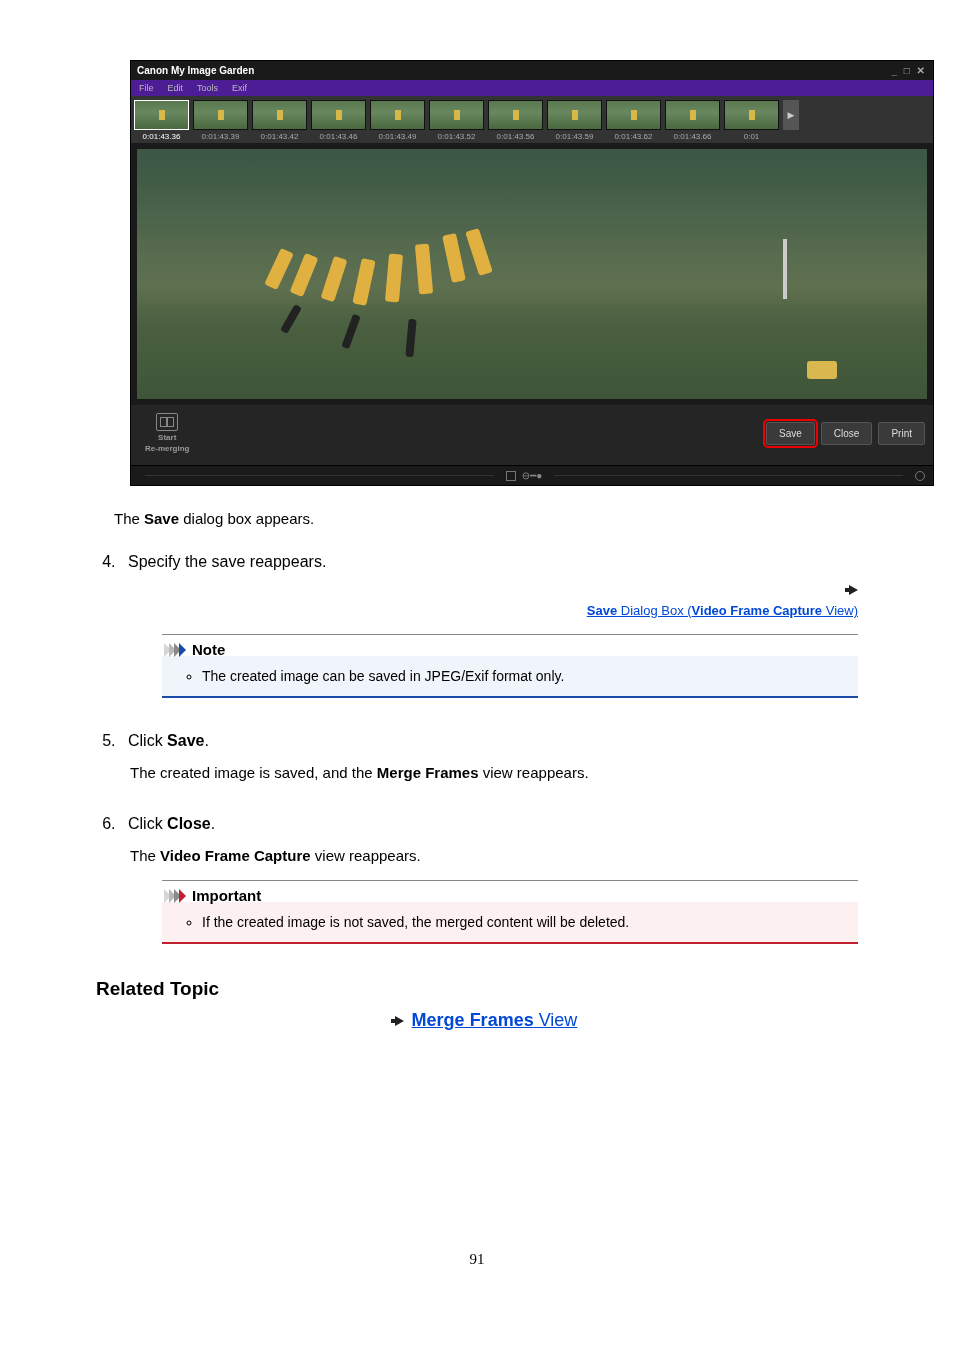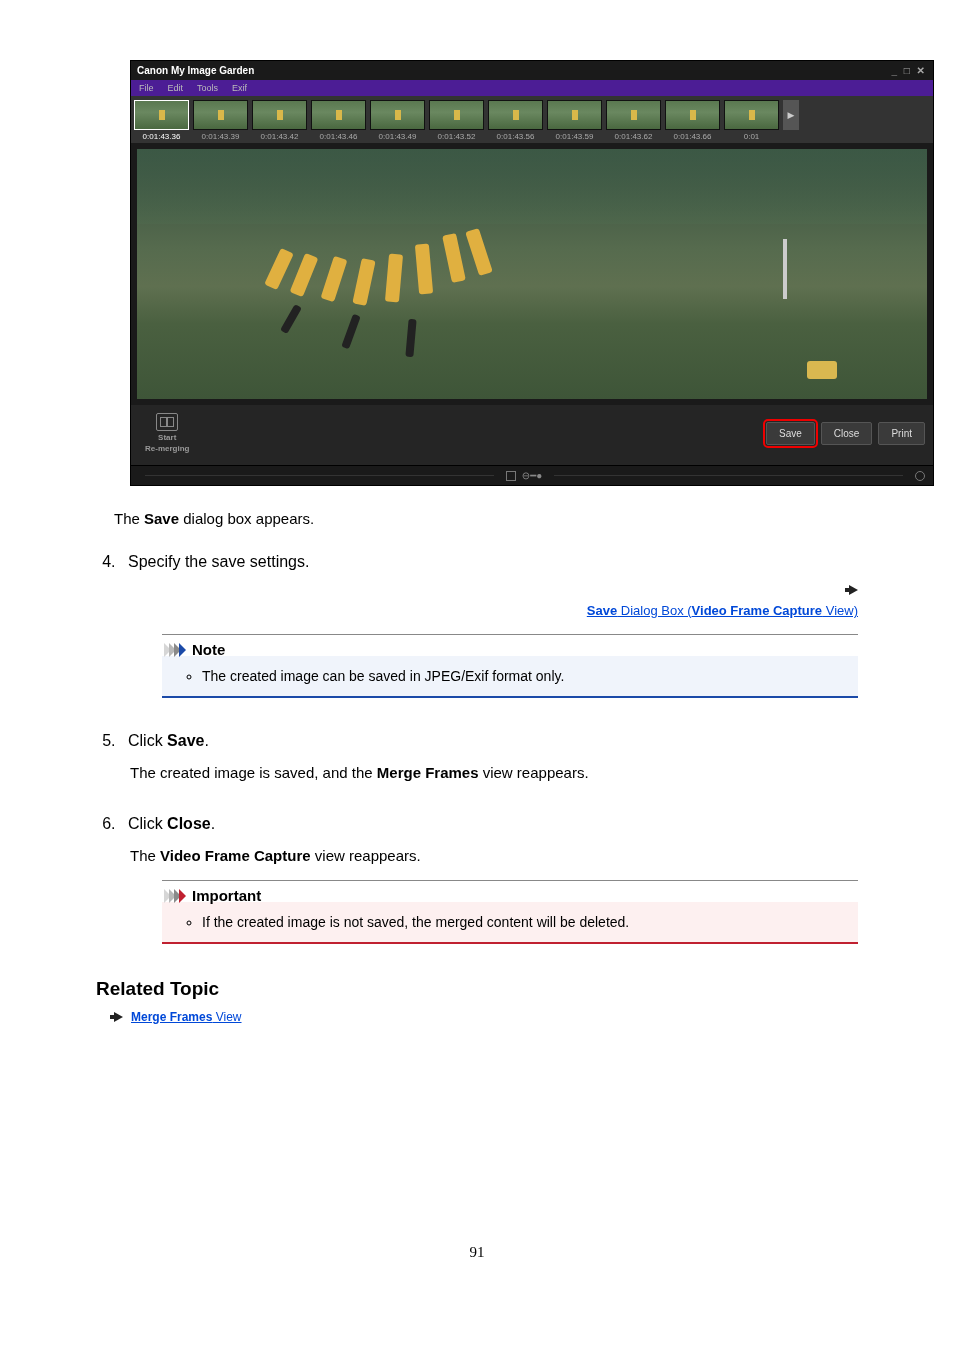--- a/index.html
+++ b/index.html
@@ -249,21 +249,22 @@
   h2.related {
     font-size: 19px;
     font-weight: bold;
     margin: 30px 0 10px 0;
   }
   .related-link {
     display: flex;
     align-items: center;
     gap: 8px;
     margin-left: 18px;
-    font-size: 12px;
+    font-size: 18px;
+    justify-content: center;
   }
   .page-num {
     text-align: center;
     font-family: "Times New Roman", serif;
     font-size: 15px;
     margin-top: 220px;
   }
 </style>
 </head>
 <body>
@@ -364,21 +365,21 @@
       </div>
     </div>
   </div>
 
   <p class="body-text">
     <span>The </span><b>Save</b><span> dialog box appears.</span>
   </p>
 
   <ol class="steps" start="4">
     <li>
-      <span>Specify the save settings.</span>
+      <span>Specify the save reappears.</span>
       <div class="arrow-link">
         <span class="arrow-icon"></span>
         <a href="#" class="link"><b>Save</b><span> Dialog Box (</span><b>Video Frame Capture</b><span> View)</span></a>
       </div>
       <div class="callout blue">
         <div class="callout-head">
           <span class="chev-icon">
             <span class="chev g1"></span>
               <span class="chev g2"></span>
               <span class="chev g3"></span>

